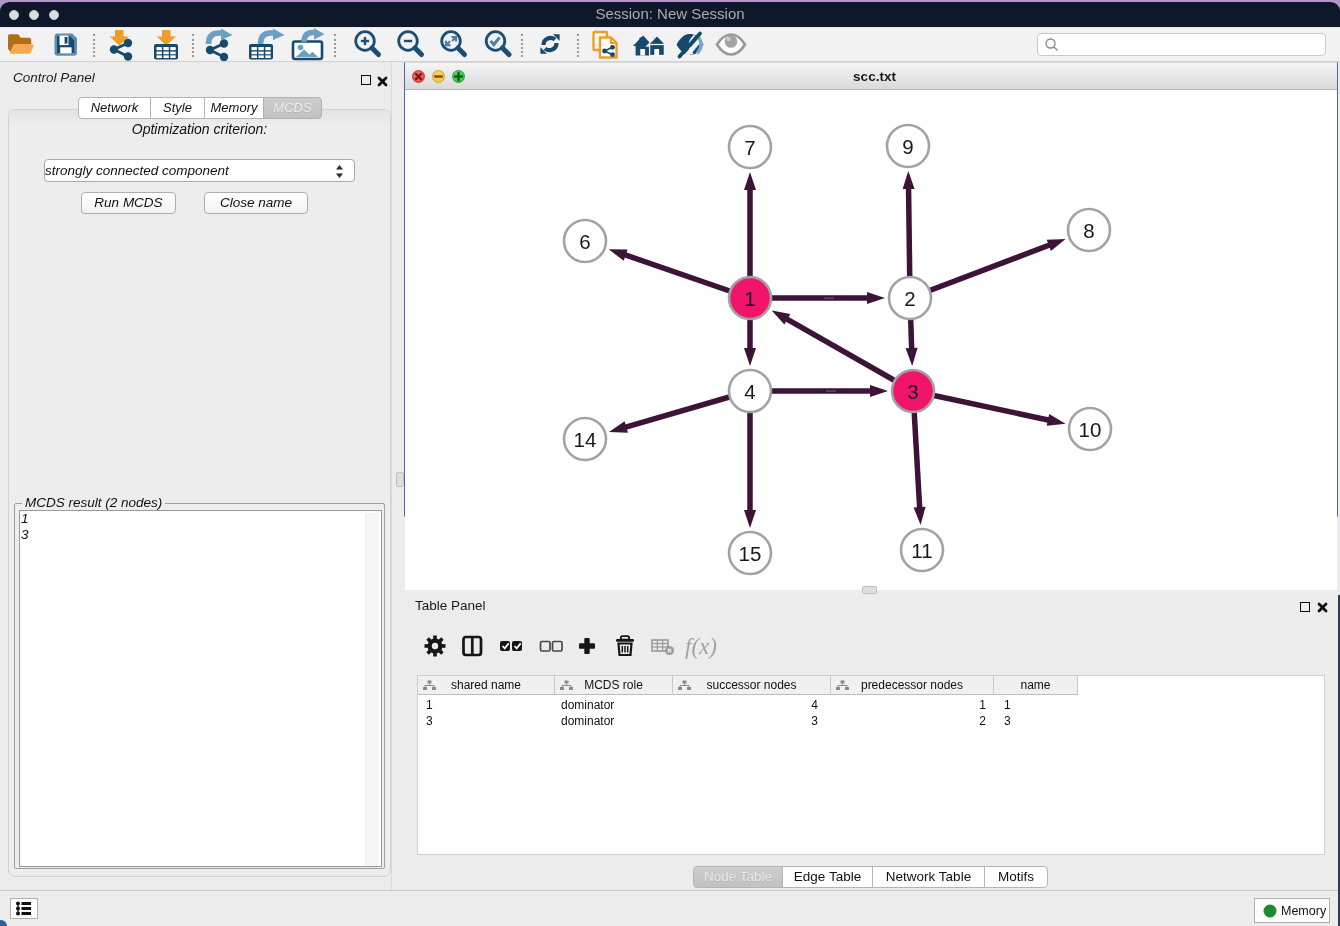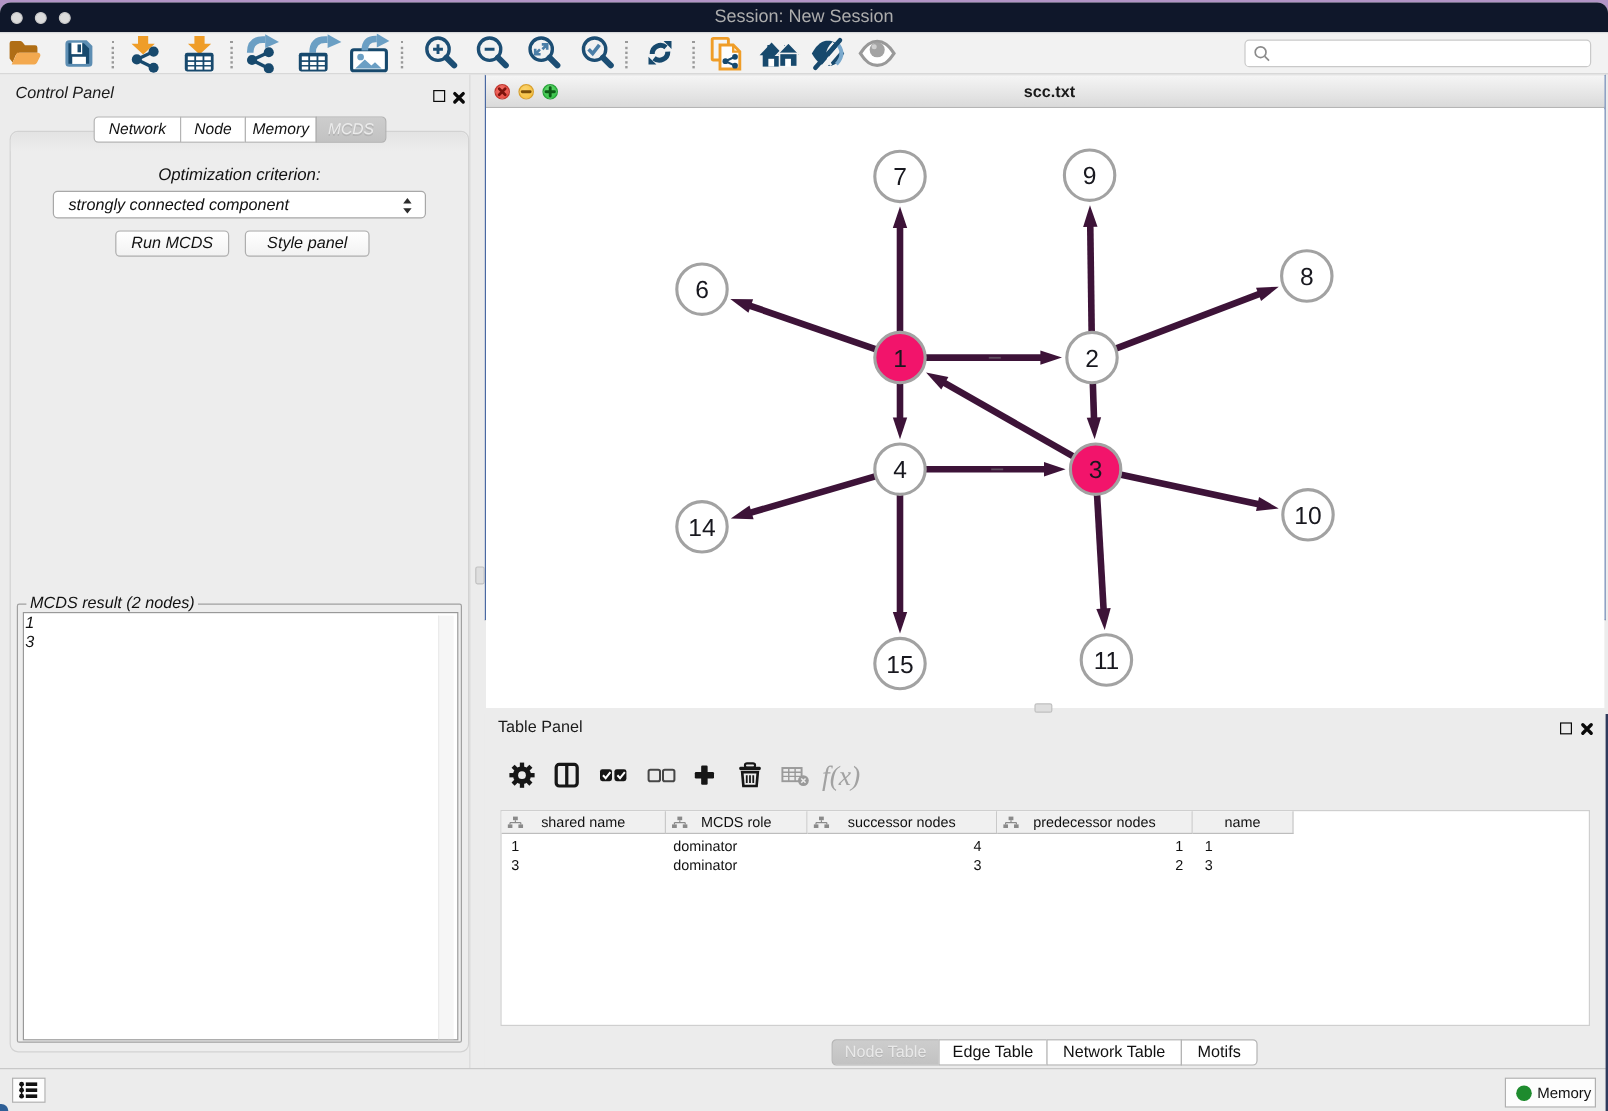--- a/index.html
+++ b/index.html
@@ -14,22 +14,22 @@
 .search { position:absolute; left:1037px; top:5px; width:289px; height:23px; background:#fff; border:1px solid #c9c9c9; border-radius:4px; }
 
 
 .cp { position:absolute; left:0; top:60px; width:392px; height:828px; background:#ececec; border-right:1px solid #dadada;font-style:italic; }
 .cp-title { position:absolute; left:13px; top:8px; font-size:13.5px; color:#1a1a1a; }
 .tabs { position:absolute; top:35px; height:22px; font-size:13px; z-index:3; }
 .tab { position:absolute; top:0; height:22px; background:#fff; border:1px solid #b4b4b4; color:#111; text-align:center; line-height:20px; }
 .tab.sel { background:linear-gradient(#cdcdcd,#c2c2c2); color:#ececec; border-color:#b0b0b0; text-shadow:0 1px 0 #b5b5b5; }
 .cp-pane { position:absolute; left:8px; top:47px; width:383px; height:768px; background:#ededed; border:1px solid #d2d2d2; border-radius:7px; }
 .topband { position:absolute; left:0; top:0; width:100%; height:16px; background:linear-gradient(#e3e3e3,#ededed); border-radius:7px 7px 0 0; }
-.opt-label { position:absolute; left:0; top:27px; width:100%; text-align:center; font-size:14px; color:#111; }
-.combo { position:absolute; left:35px; top:49px; width:311px; height:23px; background:#fff; border:1px solid #a8a8a8; border-radius:4px; font-size:13.5px; color:#111; line-height:21px; padding-left:12px; }
+.opt-label { position:absolute; left:0; top:11px; width:100%; text-align:center; font-size:14px; color:#111; }
+.combo { position:absolute; left:35px; top:49px; width:311px; height:23px; background:#fff; border:1px solid #a8a8a8; border-radius:4px; font-size:13.5px; color:#111; line-height:21px; }
 .btn { position:absolute; top:82px; height:22px; background:linear-gradient(#ffffff,#f2f2f2); border:1px solid #aeaeae; border-radius:4px; font-size:13.5px; color:#111; text-align:center; line-height:20px; }
 .fieldset { position:absolute; left:5px; top:393px; width:371px; height:366px; border:1px solid #a0a0a0; border-radius:2px; }
 .legend { position:absolute; left:7px; top:-9px; background:#ededed; padding:0 3px; font-size:13.5px; color:#111; }
 .resultbox { position:absolute; left:4px; top:6px; width:363px; height:357px; background:#fff; border:1px solid #999; font-size:13px; color:#111; }
 .sbar { position:absolute; right:3px; top:2px; width:13px; height:353px; background:#f6f6f6; border-left:1px solid #ebebeb; }
 
 
 .netwin { position:absolute; left:404px; top:60px; width:934px; height:455px; border:1px solid #4a69a2; border-top-color:#d8d8d8; border-bottom-color:#b6b6b6; background:#fff; }
 .net-tbar { position:absolute; left:0; top:0; width:100%; height:27px; background:linear-gradient(#f5f5f5,#dadada); border-bottom:1px solid #b5b5b5; }
 .net-title { position:absolute; width:100%; top:6px; text-indent:7px; text-align:center; font-size:13.5px; font-weight:bold; color:#1a1a1a; }
@@ -204,35 +204,35 @@
   </div>
 
   <div class="cp">
     <div class="cp-title">Control Panel</div>
     <div class="float-btn" style="left:361px; top:13px;"></div>
     <svg width="11" height="11" style="position:absolute;left:377px;top:14px;" viewBox="0 0 11 11">
       <path d="M2,2 L9,9 M9,2 L2,9" stroke="#0a0a0a" stroke-width="2.8" stroke-linecap="round"></path>
     </svg>
     <div class="tabs">
       <div class="tab" style="left:78px; width:73px; border-radius:4px 0 0 4px;">Network</div>
-      <div class="tab" style="left:150px; width:55px;">Node</div>
+      <div class="tab" style="left:150px; width:55px;">Style</div>
       <div class="tab" style="left:204px; width:60px;">Memory</div>
       <div class="tab sel" style="left:263px; width:59px; border-radius:0 4px 4px 0;">MCDS</div>
     </div>
     <div class="cp-pane">
       <div class="topband"></div>
       <div class="opt-label">Optimization criterion:</div>
       <div class="combo">strongly connected component
         <svg width="9" height="15" style="position:absolute; right:10px; top:4px;" viewBox="0 0 9 15">
           <path d="M1 5.5 L4.5 1 L8 5.5 Z" fill="#2b2b2b"></path>
           <path d="M1 9.5 L4.5 14 L8 9.5 Z" fill="#2b2b2b"></path>
         </svg>
       </div>
-      <div class="btn" style="left:87px; width:95px;">Run MCDS</div>
-      <div class="btn" style="left:195px; width:104px;">Style panel</div>
+      <div class="btn" style="left:72px; width:95px;">Run MCDS</div>
+      <div class="btn" style="left:195px; width:104px;">Close name</div>
       <div class="fieldset">
         <div class="legend">MCDS result (2 nodes)</div>
         <div class="resultbox">
           <div style="padding:0 0 0 1px; line-height:16px; font-size:13.5px;">1<br>3</div>
           <div class="sbar"></div>
         </div>
       </div>
     </div>
   </div>
   <div class="grip-v"></div>

